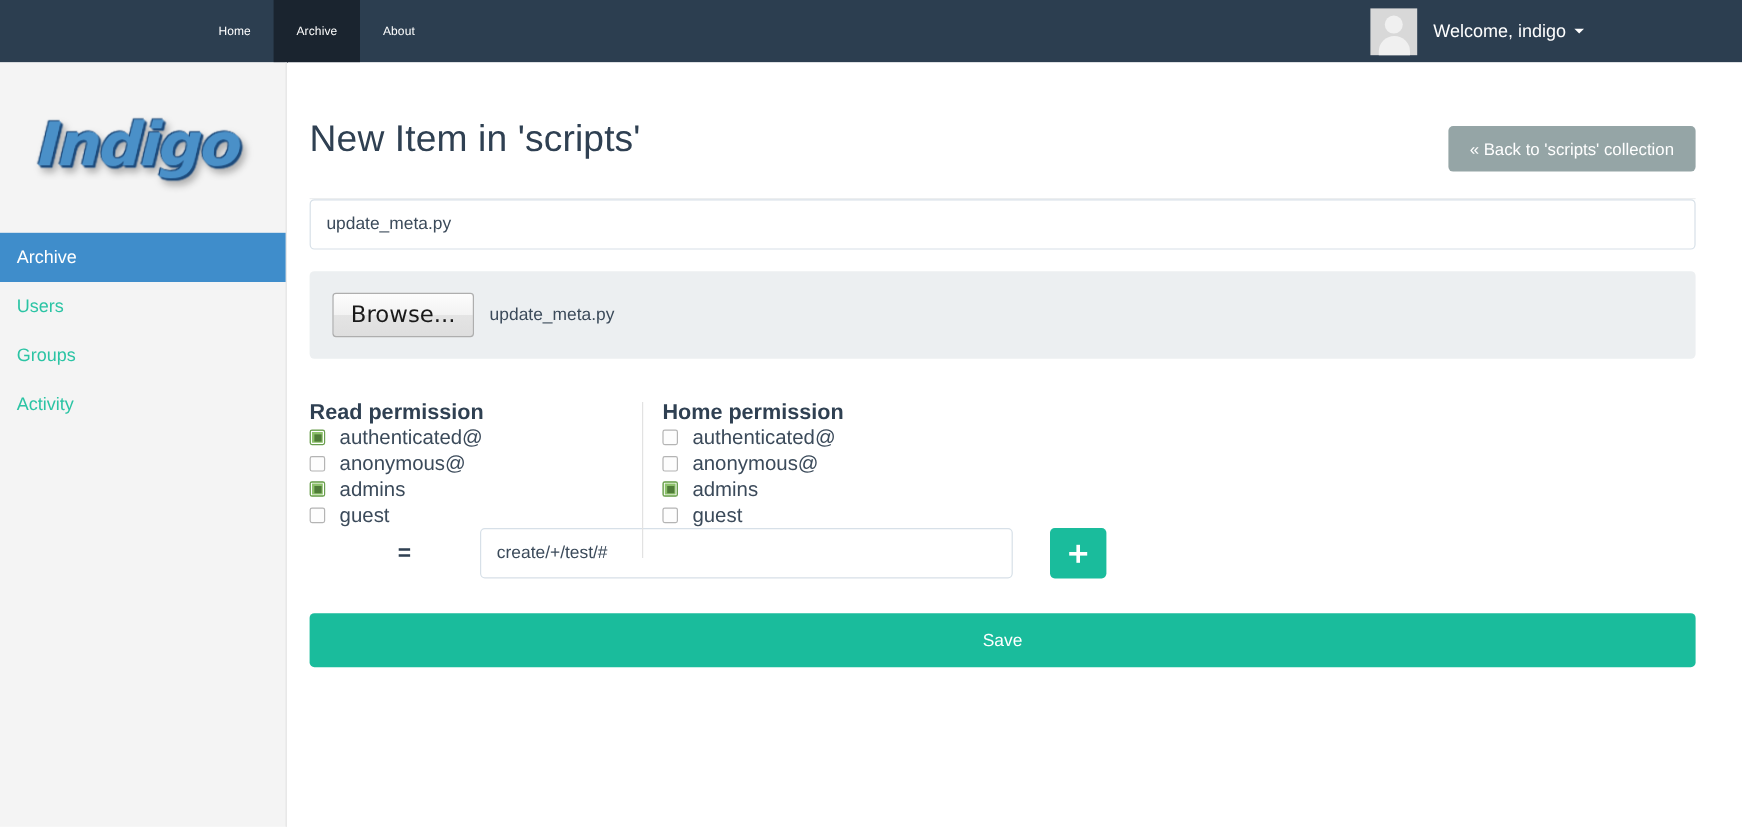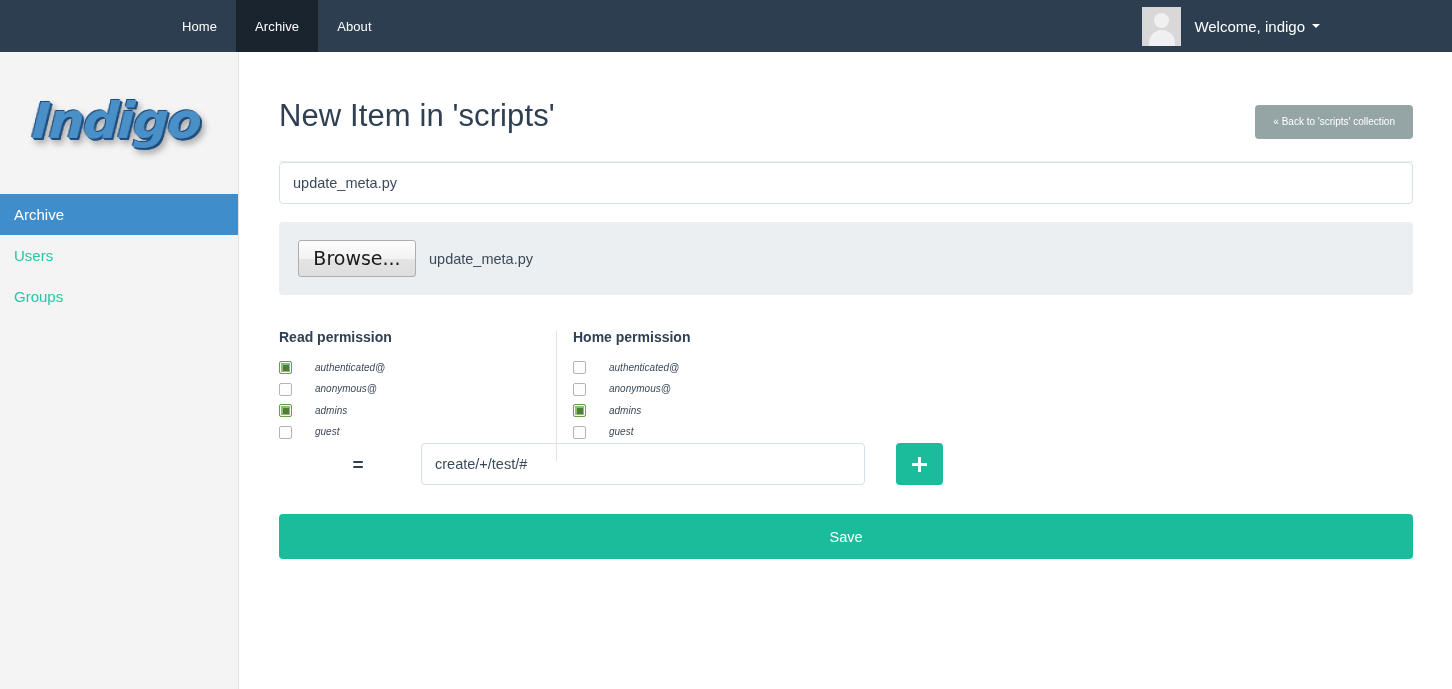--- a/index.html
+++ b/index.html
@@ -17,21 +17,21 @@
     position: absolute; top: 0; left: 0;
     width: 1452px; height: 52px;
     background: #2c3e50;
     display: flex; align-items: stretch;
   }
   .nav-left { display: flex; align-items: stretch; margin-left: 163px; }
   .nav-item {
     display: flex; align-items: center;
     padding: 0 19px;
     color: #ffffff;
-    font-size: 13px;
+    font-size: 10px;
     letter-spacing: .1px;
     cursor: pointer;
     text-decoration: none;
   }
   .nav-item.active { background: #1a242f; }
   .nav-right {
     margin-left: auto;
     display: flex; align-items: center;
     padding-right: 132px;
   }
@@ -116,21 +116,21 @@
     color: #ffffff;
   }
 
   
   .content {
     position: absolute; top: 52px; left: 240px;
     width: 1212px; height: 637px;
     background: #ffffff;
     overflow: hidden;
   }
-  .inner { padding: 0 39px 0 39px; }
+  .inner { padding: 0 39px 0 18px; }
 
   .page-head {
     display: flex; align-items: flex-start;
     padding-top: 47px;
   }
   .page-title {
     font-size: 31px;
     font-weight: normal;
     color: #2f4052;
     margin: 0;
@@ -138,21 +138,21 @@
     letter-spacing: .1px;
   }
   .btn-back {
     margin-left: auto;
     margin-top: 6px;
     background: #95a5a6;
     color: #ffffff;
     border: none;
     border-radius: 4px;
     padding: 12px 18px;
-    font-size: 10px;
+    font-size: 14px;
     font-family: inherit;
     cursor: pointer;
     line-height: 1;
   }
   .hr {
     height: 1px;
     background: #eceeef;
     margin-top: 22px;
   }
 
@@ -211,24 +211,23 @@
   }
   .perm-col { width: 278px; padding-right: 20px; }
   .perm-col.right { padding-left: 16px; }
   .perm-divider {
     position: absolute;
     left: 277px; top: 2px;
     width: 1px; height: 130px;
     background: #e2e2e2;
   }
   .perm-title {
-    font-size: 14px;
+    font-size: 18px;
     font-weight: bold;
     color: #2f4052;
-    margin-bottom: 12px;
   }
   .perm-row {
     display: flex; align-items: center;
     height: 21.5px;
     cursor: pointer;
   }
   .cbox {
     width: 13px; height: 13px;
     border: 1px solid #b4b4b4;
     border-radius: 2px;
@@ -242,25 +241,24 @@
     box-shadow: inset 0 0 0 1px #ffffff;
   }
   .cbox.checked::after {
     content: "";
     position: absolute;
     left: 2.5px; top: 2.5px;
     width: 6px; height: 6px;
     background: #4f7c38;
   }
   .perm-label {
-    font-size: 10px;
+    font-size: 17px;
     color: #3b4a5a;
-    margin-left: 23px;
+    margin-left: 12px;
     line-height: 1;
-    font-style: italic;
   }
 
   .meta-title {
     font-size: 21px;
     color: #2f4052;
     font-weight: normal;
     margin-top: 22px;
     margin-bottom: 10px;
   }
   .meta-row {
@@ -338,20 +336,21 @@
 </div>
 
 <div class="sidebar">
   <div class="logo-wrap">
     <div class="logo">Indigo</div>
   </div>
   <div class="side-menu">
     <a class="side-item active">Archive</a>
     <a class="side-item">Users</a>
     <a class="side-item">Groups</a>
+    <a class="side-item">Activity</a>
   </div>
 </div>
 
 <div class="content">
   <div class="inner">
 
     <div class="page-head">
       <h1 class="page-title">New Item in 'scripts'</h1>
       <button class="btn-back">« Back to 'scripts' collection</button>
     </div>

